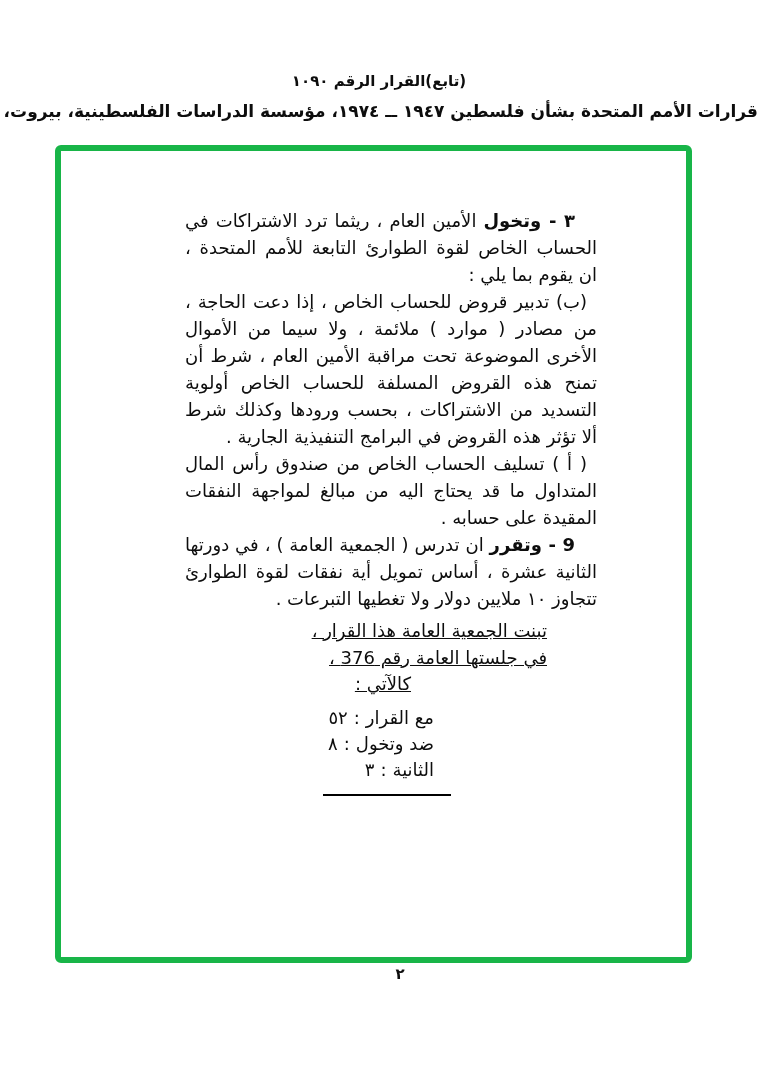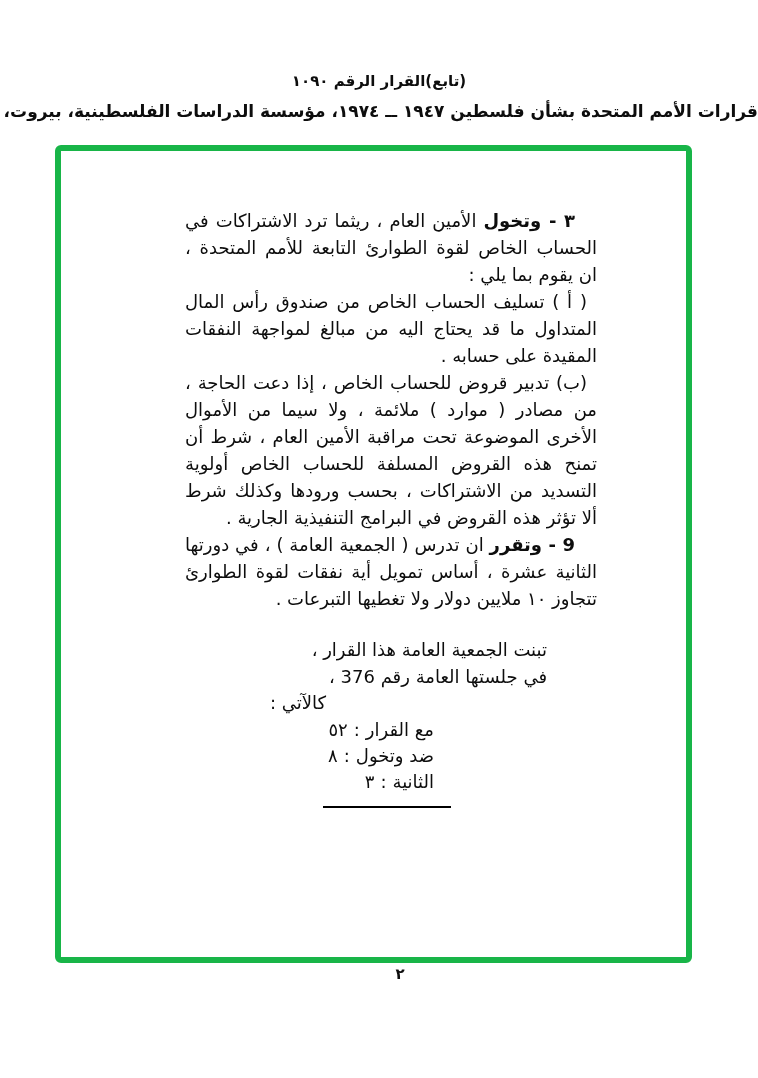--- a/index.html
+++ b/index.html
@@ -61,25 +61,25 @@
     direction: rtl;
     font-size: 18px;
     line-height: 27px;
     text-align: justify;
   }
   .res-text p { margin: 0; }
   .para { text-indent: 22px; }
   .item { text-indent: 10px; }
   .lead { font-weight: bold; }
 
-  .adoption { margin-top: 24px; }
+  .adoption { margin-top: 5px; text-decoration: underline; }
   .adoption-line { padding-right: 50px; text-align: right; line-height: 27px; }
-  .kalaati     { padding-right: 186px; text-align: center; line-height: 25px; }
+  .kalaati     { padding-right: 186px; text-align: right; line-height: 25px; }
 
-  .votes { margin-top: 2px; }
+  .votes { margin-top: 9px; }
   .vote-line { padding-right: 163px; text-align: right; line-height: 26px; }
   .vote-colon { padding: 0 6px; }
 
   .divider {
     width: 128px;
     height: 0;
     border-top: 2px solid #000;
     margin-top: 11px;
     margin-right: 146px;
     margin-left: auto;
@@ -103,23 +103,23 @@
 <div class="hdr-title">(تابع)القرار الرقم ١٠٩٠</div>
 
 <div class="hdr-citation">قرارات الأمم المتحدة بشأن فلسطين ١٩٤٧ ــ ١٩٧٤، مؤسسة الدراسات الفلسطينية، بيروت، ط ٣، ١٩٩٣، مج ١، ص٤٨- ٤٩</div>
 
 <div class="doc-frame"></div>
 
 <div class="res-text">
 
   <p class="para"><span class="lead">٣ - وتخول</span><span> الأمين العام ، ريثما ترد الاشتراكات في الحساب الخاص لقوة الطوارئ التابعة للأمم المتحدة ، ان يقوم بما يلي :</span></p>
 
+  <p class="item">(ب)  تدبير قروض للحساب الخاص ، إذا دعت الحاجة ، من مصادر ( موارد ) ملائمة ، ولا سيما من الأموال الأخرى الموضوعة تحت مراقبة الأمين العام ، شرط أن تمنح هذه القروض المسلفة للحساب الخاص أولوية التسديد من الاشتراكات ، بحسب ورودها وكذلك شرط ألا تؤثر هذه القروض في البرامج التنفيذية الجارية .</p>
+
   <p class="item">( أ )  تسليف الحساب الخاص من صندوق رأس المال المتداول ما قد يحتاج اليه من مبالغ لمواجهة النفقات المقيدة على حسابه .</p>
-
-  <p class="item">(ب)  تدبير قروض للحساب الخاص ، إذا دعت الحاجة ، من مصادر ( موارد ) ملائمة ، ولا سيما من الأموال الأخرى الموضوعة تحت مراقبة الأمين العام ، شرط أن تمنح هذه القروض المسلفة للحساب الخاص أولوية التسديد من الاشتراكات ، بحسب ورودها وكذلك شرط ألا تؤثر هذه القروض في البرامج التنفيذية الجارية .</p>
 
   <p class="para"><span class="lead">9 - وتقرر</span><span> ان تدرس ( الجمعية العامة ) ، في دورتها الثانية عشرة ، أساس تمويل أية نفقات لقوة الطوارئ تتجاوز ١٠ ملايين دولار ولا تغطيها التبرعات .</span></p>
 
   <div class="adoption">
     <p class="adoption-line">تبنت الجمعية العامة هذا القرار ،</p>
     <p class="adoption-line">في جلستها العامة رقم 376 ،</p>
     <p class="kalaati">كالآتي :</p>
   </div>
 
   <div class="votes">

